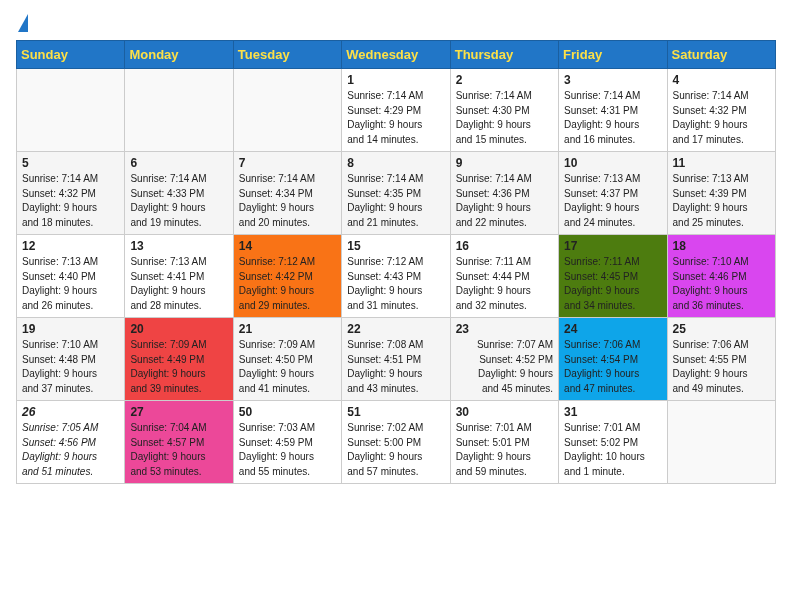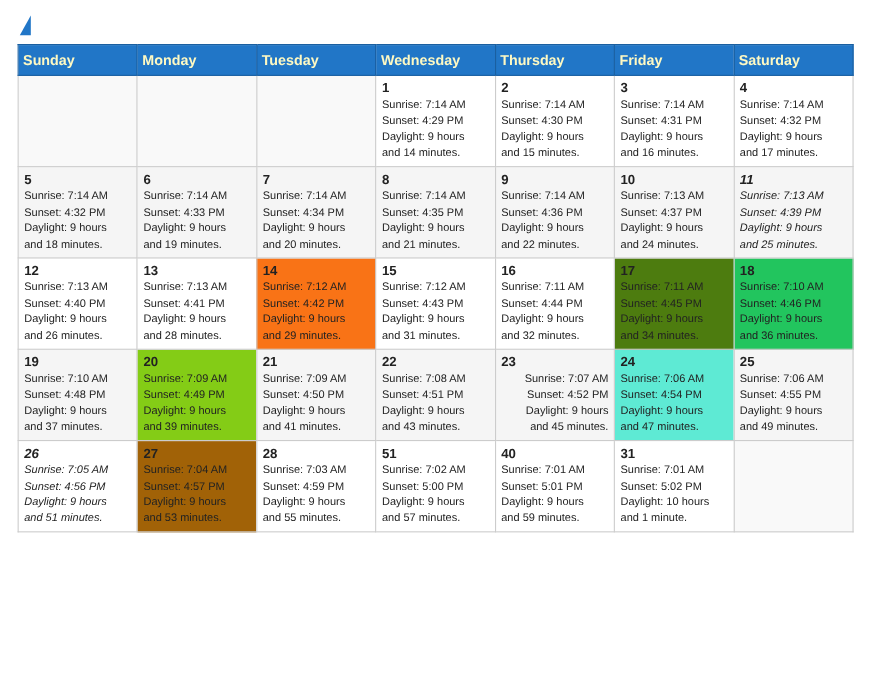--- a/index.html
+++ b/index.html
@@ -56,21 +56,21 @@
       color: #444;
       margin-top: 2px;
     }
     .calendar {
       width: 100%;
       border-collapse: collapse;
       border: 1px solid #ccc;
     }
     .calendar th {
       background: #2176c7;
-      color: #fef9c3;
+      color: #fde047;
       font-size: 13px;
       font-weight: bold;
       padding: 6px 4px;
       text-align: left;
       border: 1px solid #1a5fa0;
     }
     .calendar td {
       vertical-align: top;
       padding: 4px 5px;
       border: 1px solid #ccc;
@@ -198,21 +198,21 @@
 Daylight: 9 hours
 and 22 minutes.</div>
         </td>
         <td style="background: rgb(245, 245, 245);">
           <span class="day-num">10</span>
           <div class="day-info" style="white-space: pre-line;">Sunrise: 7:13 AM
 Sunset: 4:37 PM
 Daylight: 9 hours
 and 24 minutes.</div>
         </td>
-        <td style="background: rgb(245, 245, 245); font-style: italic;">
+        <td style="background: rgb(245, 245, 245);">
           <span class="day-num">11</span>
           <div class="day-info" style="white-space: pre-line;">Sunrise: 7:13 AM
 Sunset: 4:39 PM
 Daylight: 9 hours
 and 25 minutes.</div>
         </td>
       </tr>
       <tr>
         <td style="background: rgb(255, 255, 255);">
           <span class="day-num">12</span>
@@ -249,37 +249,37 @@
 Daylight: 9 hours
 and 32 minutes.</div>
         </td>
         <td style="background: #4d7c0f;">
           <span class="day-num">17</span>
           <div class="day-info" style="white-space: pre-line;">Sunrise: 7:11 AM
 Sunset: 4:45 PM
 Daylight: 9 hours
 and 34 minutes.</div>
         </td>
-        <td style="background: #22c55e; margin-left: 20px;">
+        <td style="background: #d946ef; margin-left: 20px;">
           <span class="day-num">18</span>
           <div class="day-info" style="white-space: pre-line;">Sunrise: 7:10 AM
 Sunset: 4:46 PM
 Daylight: 9 hours
 and 36 minutes.</div>
         </td>
       </tr>
       <tr>
         <td style="background: rgb(245, 245, 245);">
           <span class="day-num">19</span>
           <div class="day-info" style="white-space: pre-line;">Sunrise: 7:10 AM
 Sunset: 4:48 PM
 Daylight: 9 hours
 and 37 minutes.</div>
         </td>
-        <td style="background: #84cc16; margin-left: 20px;">
+        <td style="background: #ef4444; margin-left: 20px;">
           <span class="day-num">20</span>
           <div class="day-info" style="white-space: pre-line;">Sunrise: 7:09 AM
 Sunset: 4:49 PM
 Daylight: 9 hours
 and 39 minutes.</div>
         </td>
         <td style="background: rgb(245, 245, 245);">
           <span class="day-num">21</span>
           <div class="day-info" style="white-space: pre-line;">Sunrise: 7:09 AM
 Sunset: 4:50 PM
@@ -293,21 +293,21 @@
 Daylight: 9 hours
 and 43 minutes.</div>
         </td>
         <td style="background: rgb(245, 245, 245);">
           <span class="day-num">23</span>
           <div class="day-info" style="white-space: pre-line; text-align: right;">Sunrise: 7:07 AM
 Sunset: 4:52 PM
 Daylight: 9 hours
 and 45 minutes.</div>
         </td>
-        <td style="background: #5eead4;">
+        <td style="background: #0ea5e9;">
           <span class="day-num">24</span>
           <div class="day-info" style="white-space: pre-line;">Sunrise: 7:06 AM
 Sunset: 4:54 PM
 Daylight: 9 hours
 and 47 minutes.</div>
         </td>
         <td style="background: rgb(245, 245, 245);">
           <span class="day-num">25</span>
           <div class="day-info" style="white-space: pre-line;">Sunrise: 7:06 AM
 Sunset: 4:55 PM
@@ -316,43 +316,43 @@
         </td>
       </tr>
       <tr>
         <td style="background: rgb(255, 255, 255); font-style: italic;">
           <span class="day-num">26</span>
           <div class="day-info" style="white-space: pre-line;">Sunrise: 7:05 AM
 Sunset: 4:56 PM
 Daylight: 9 hours
 and 51 minutes.</div>
         </td>
-        <td style="background: #a16207;">
+        <td style="background: #ec4899;">
           <span class="day-num">27</span>
           <div class="day-info" style="white-space: pre-line;">Sunrise: 7:04 AM
 Sunset: 4:57 PM
 Daylight: 9 hours
 and 53 minutes.</div>
         </td>
         <td style="background: rgb(255, 255, 255);">
-          <span class="day-num">28</span>
+          <span class="day-num">50</span>
           <div class="day-info" style="white-space: pre-line;">Sunrise: 7:03 AM
 Sunset: 4:59 PM
 Daylight: 9 hours
 and 55 minutes.</div>
         </td>
         <td style="background: rgb(255, 255, 255);">
           <span class="day-num">51</span>
           <div class="day-info" style="white-space: pre-line;">Sunrise: 7:02 AM
 Sunset: 5:00 PM
 Daylight: 9 hours
 and 57 minutes.</div>
         </td>
         <td style="background: rgb(255, 255, 255);">
-          <span class="day-num">40</span>
+          <span class="day-num">30</span>
           <div class="day-info" style="white-space: pre-line;">Sunrise: 7:01 AM
 Sunset: 5:01 PM
 Daylight: 9 hours
 and 59 minutes.</div>
         </td>
         <td style="background: rgb(255, 255, 255);">
           <span class="day-num">31</span>
           <div class="day-info" style="white-space: pre-line;">Sunrise: 7:01 AM
 Sunset: 5:02 PM
 Daylight: 10 hours

